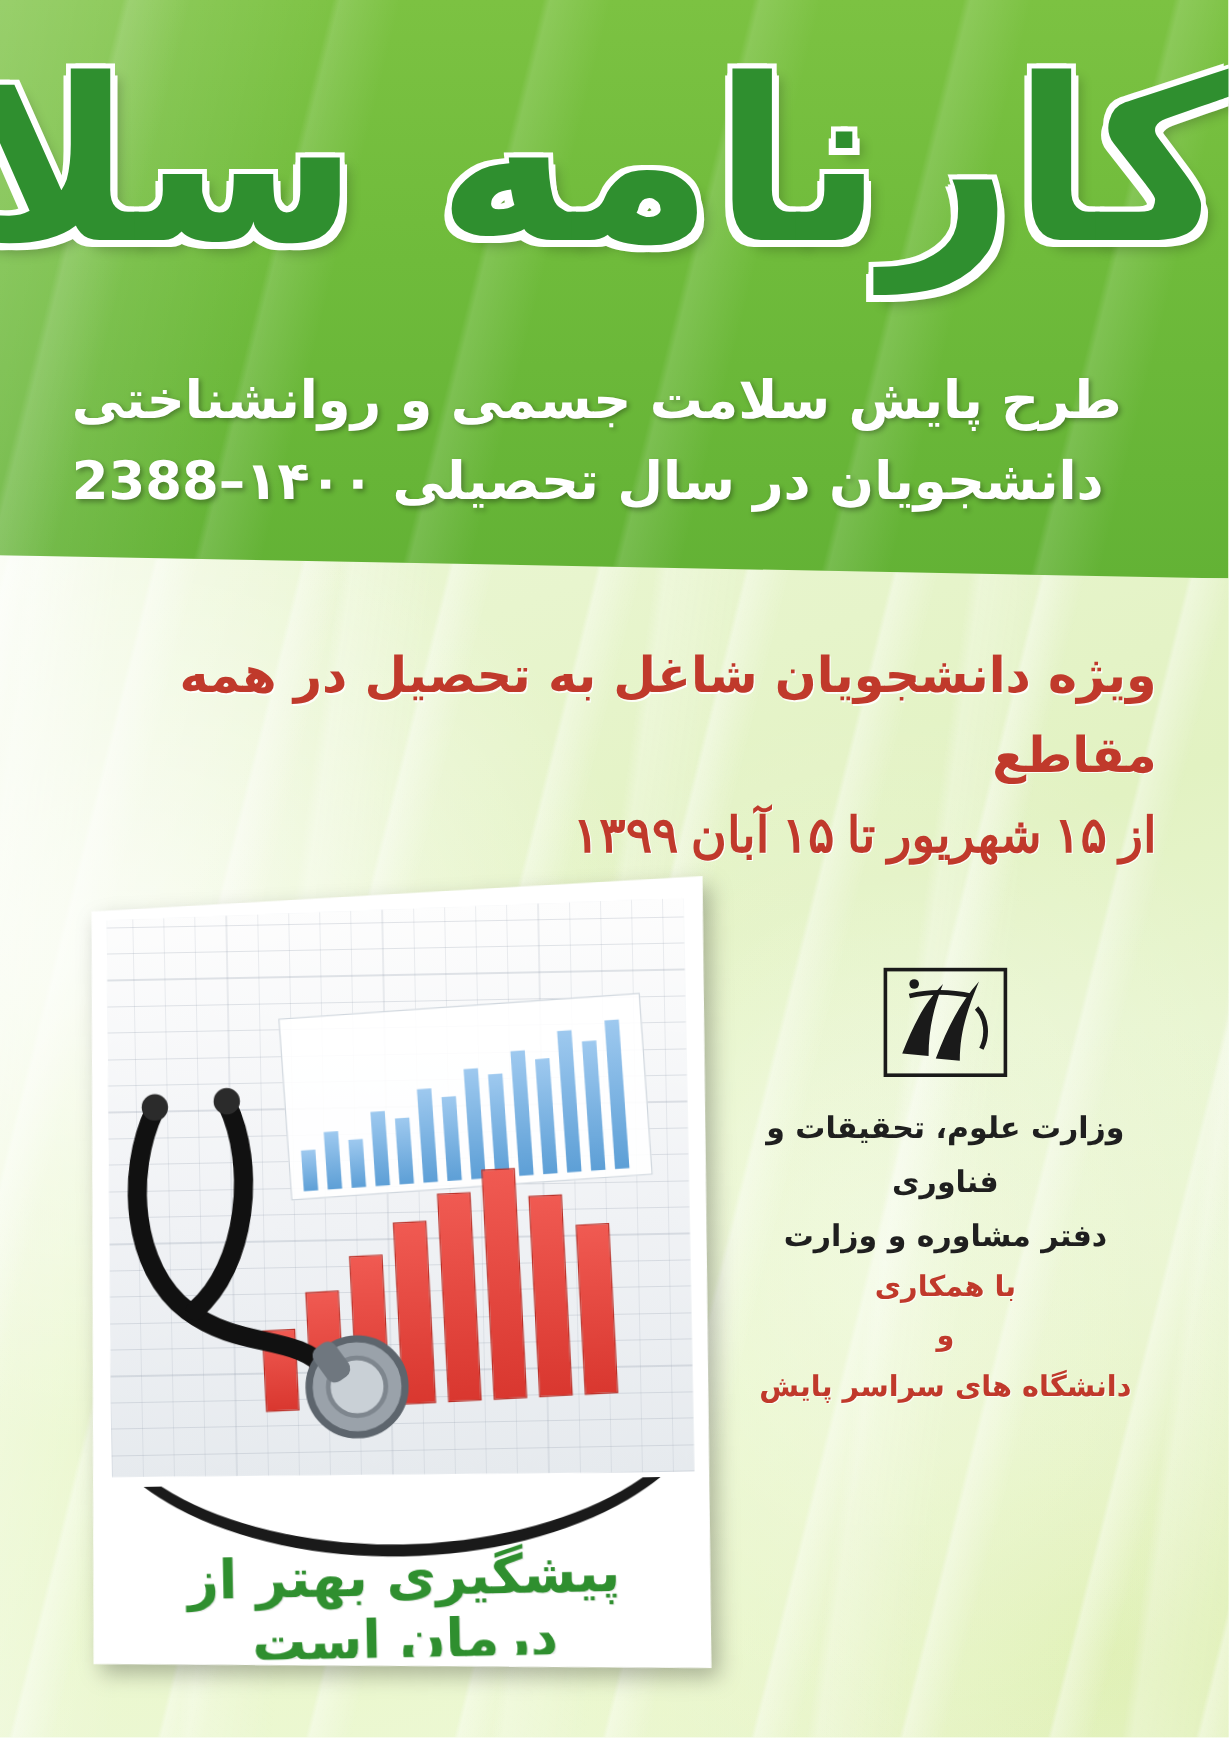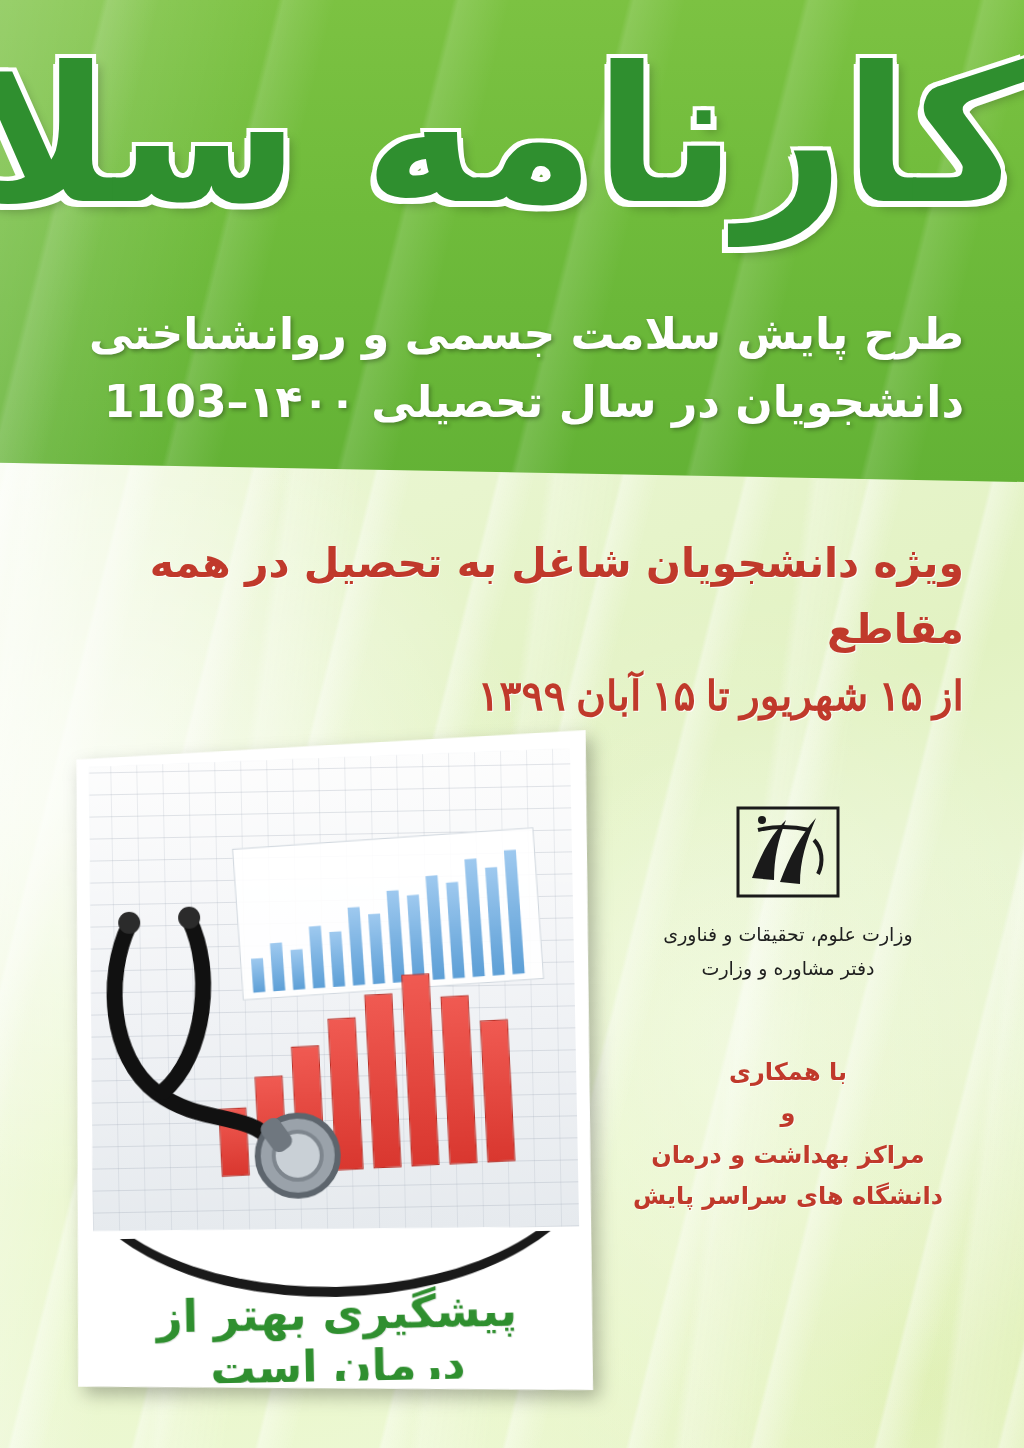--- a/index.html
+++ b/index.html
@@ -95,21 +95,21 @@
       4px 4px 0 #ffffff, -4px 4px 0 #ffffff, 4px -4px 0 #ffffff, -4px -4px 0 #ffffff,
       6px 6px 0 #ffffff, -6px 6px 0 #ffffff,
       8px 8px 10px rgba(0,0,0,0.22);
     white-space: nowrap;
   }
 
   .subtitle {
     position: absolute;
     top: 300px;
     left: 60px; right: 60px;
-    text-align: right;
+    text-align: left;
     color: #ffffff;
     font-size: 44px;
     font-weight: bold;
     line-height: 1.55;
     text-shadow: 2px 2px 4px rgba(0,0,0,0.30);
   }
 
   
   .audience {
     position: absolute;
@@ -249,22 +249,22 @@
   }
   .ministry-logo {
     width: 120px;
     height: 105px;
     margin: 0 auto 12px auto;
     position: relative;
   }
   .ministry-logo svg { display: block; }
   .ministry-name {
     color: #1f1f1f;
-    font-size: 19px;
-    font-weight: normal;
+    font-size: 25px;
+    font-weight: bold;
     line-height: 1.8;
   }
 
   .partners {
     position: absolute;
     right: 56px;
     top: 1052px;
     width: 360px;
     text-align: center;
     color: #c0392b;
@@ -283,21 +283,21 @@
   <div class="rays2"></div>
 
   <div class="header-band">
     <div class="hrays"></div>
   </div>
 
   <div class="main-title">کارنامه سلامت</div>
 
   <div class="subtitle">
     <div>طرح پایش سلامت جسمی و روانشناختی</div>
-    <div>دانشجویان در سال تحصیلی ۱۴۰۰–1103</div>
+    <div>دانشجویان در سال تحصیلی ۱۴۰۰–2388</div>
   </div>
 
   <div class="audience">
     <div>ویژه دانشجویان شاغل به تحصیل در همه مقاطع</div>
     <div class="line2">از ۱۵ شهریور تا ۱۵ آبان  ۱۳۹۹</div>
   </div>
 
   <div class="booklet">
     <div class="booklet-paper"></div>
 
@@ -361,16 +361,15 @@
         <circle cx="34" cy="20" r="4" fill="#1a1a1a"></circle>
       </svg>
     </div>
     <div class="ministry-name">وزارت علوم، تحقیقات و فناوری</div>
     <div class="ministry-name">دفتر مشاوره و وزارت</div>
   </div>
 
   <div class="partners">
     <div>با همکاری</div>
     <div>و</div>
-    <div>مراکز بهداشت و درمان</div>
     <div>دانشگاه های سراسر پایش</div>
   </div>
 </div>
 
 </body></html>

